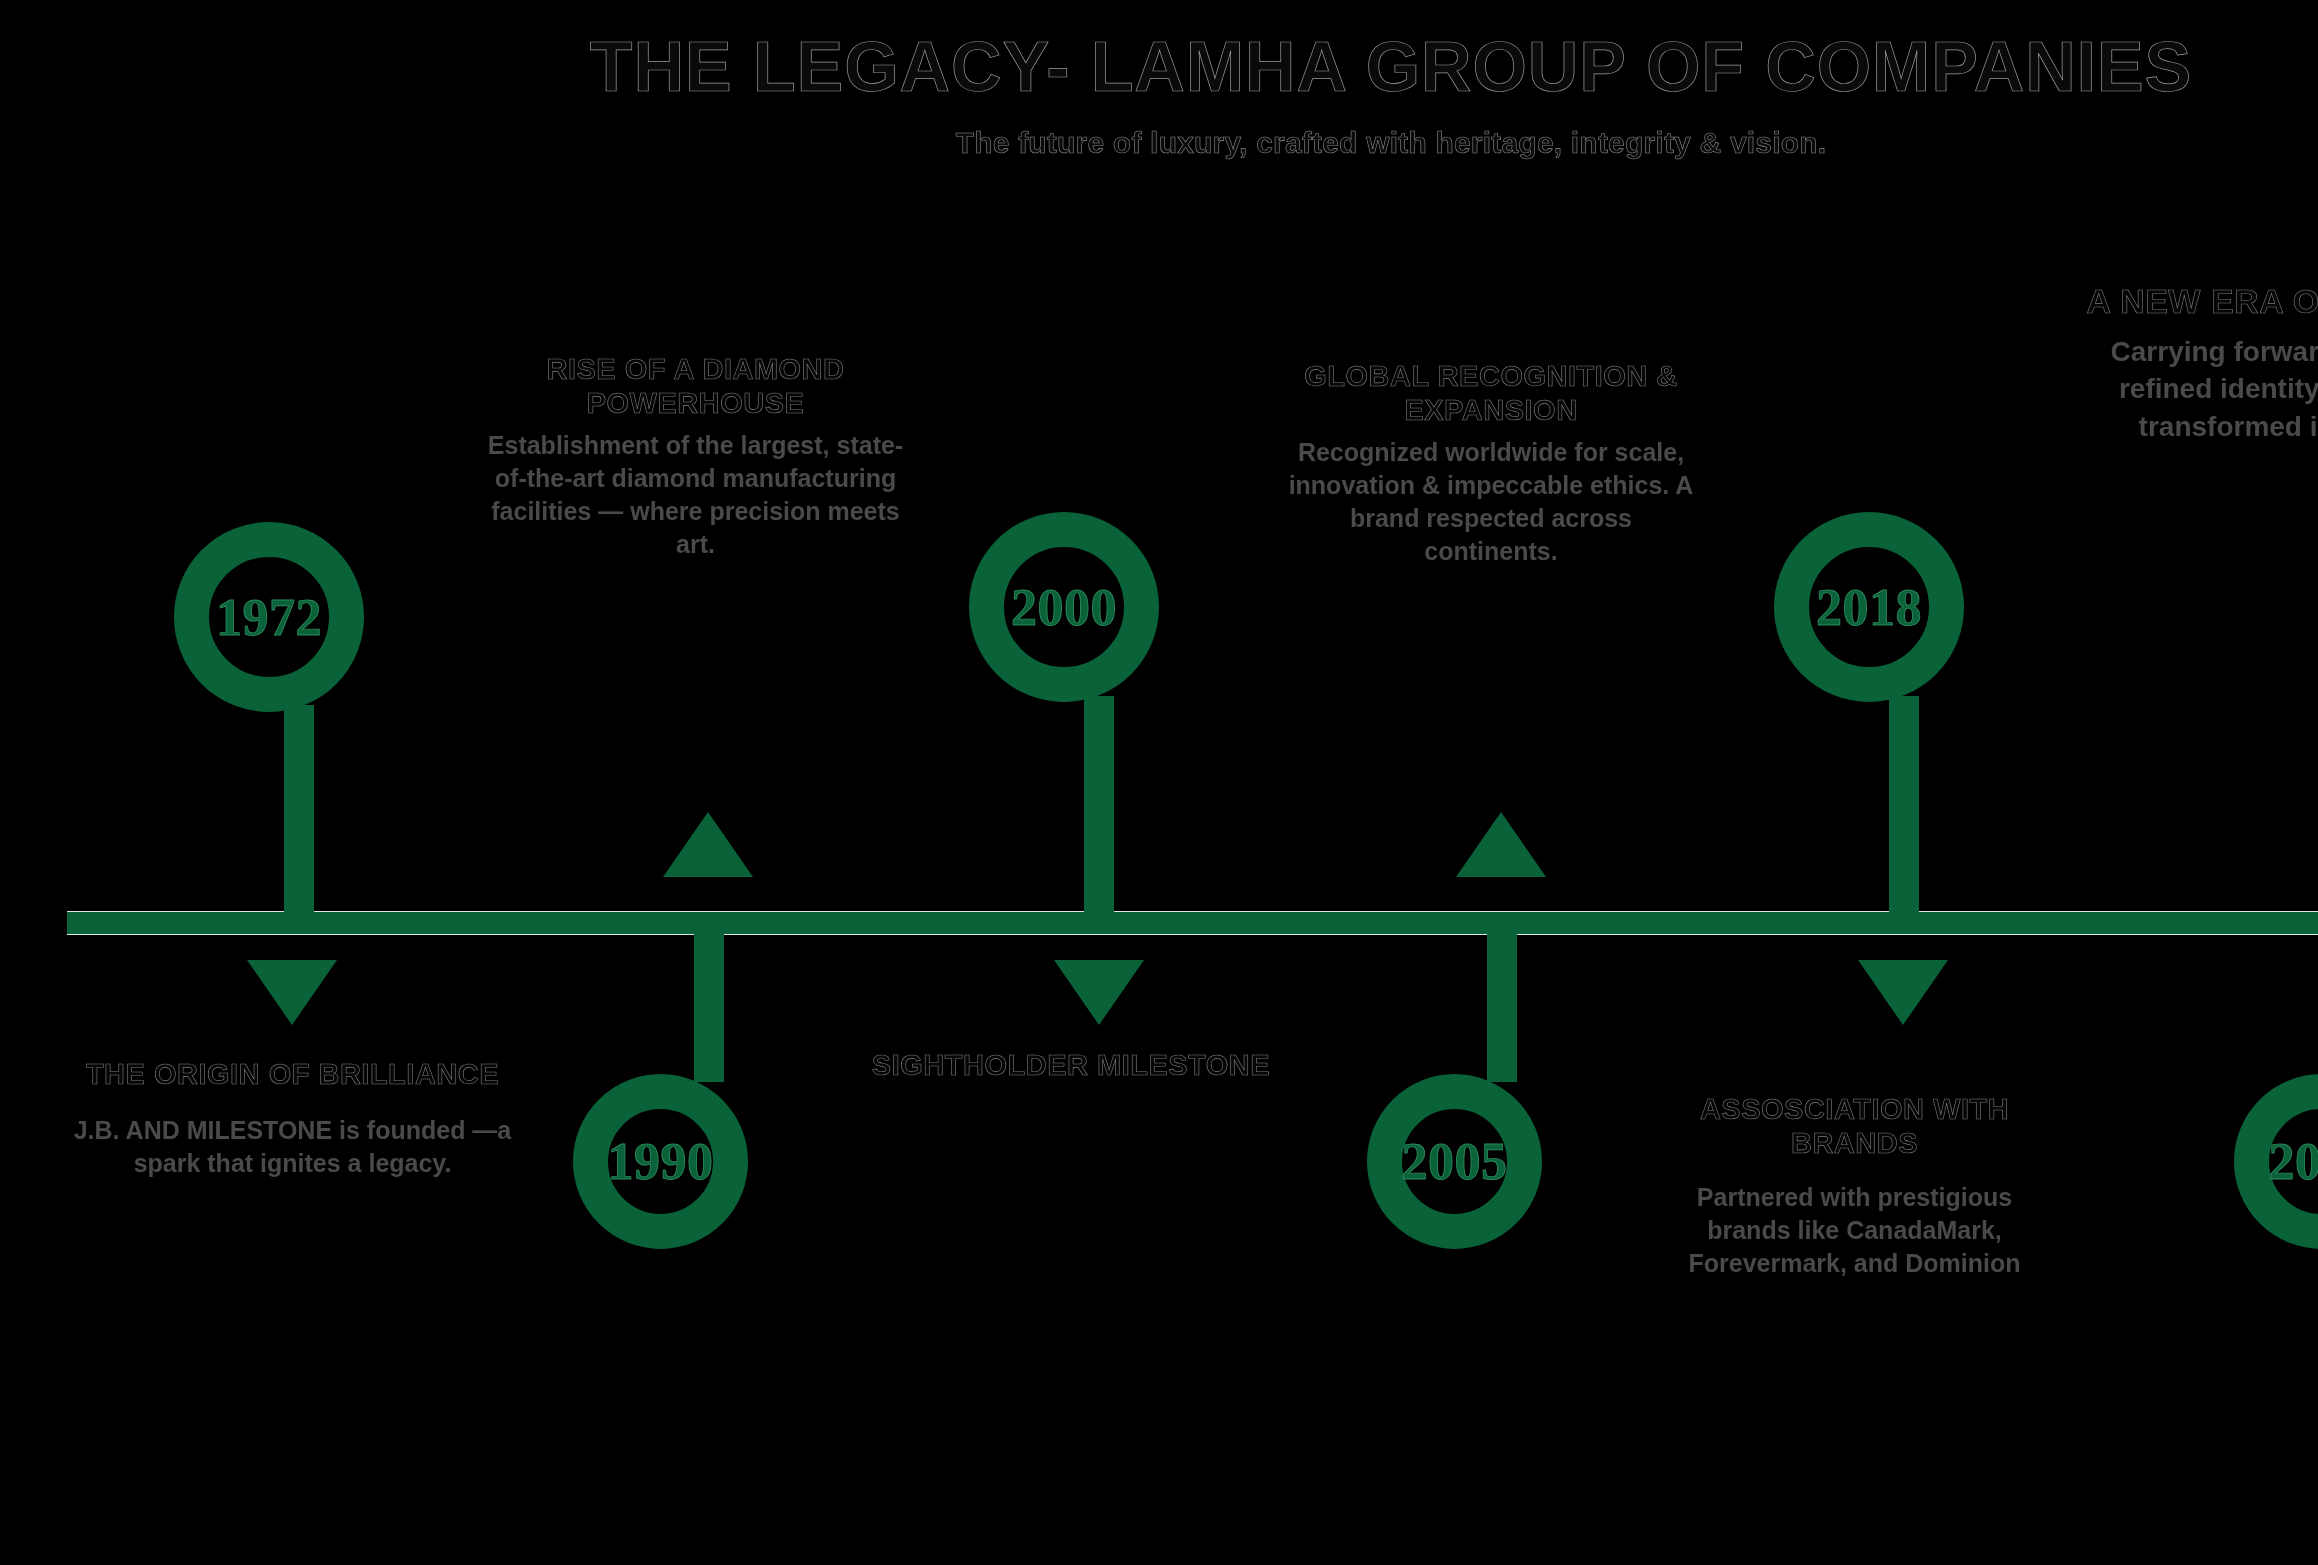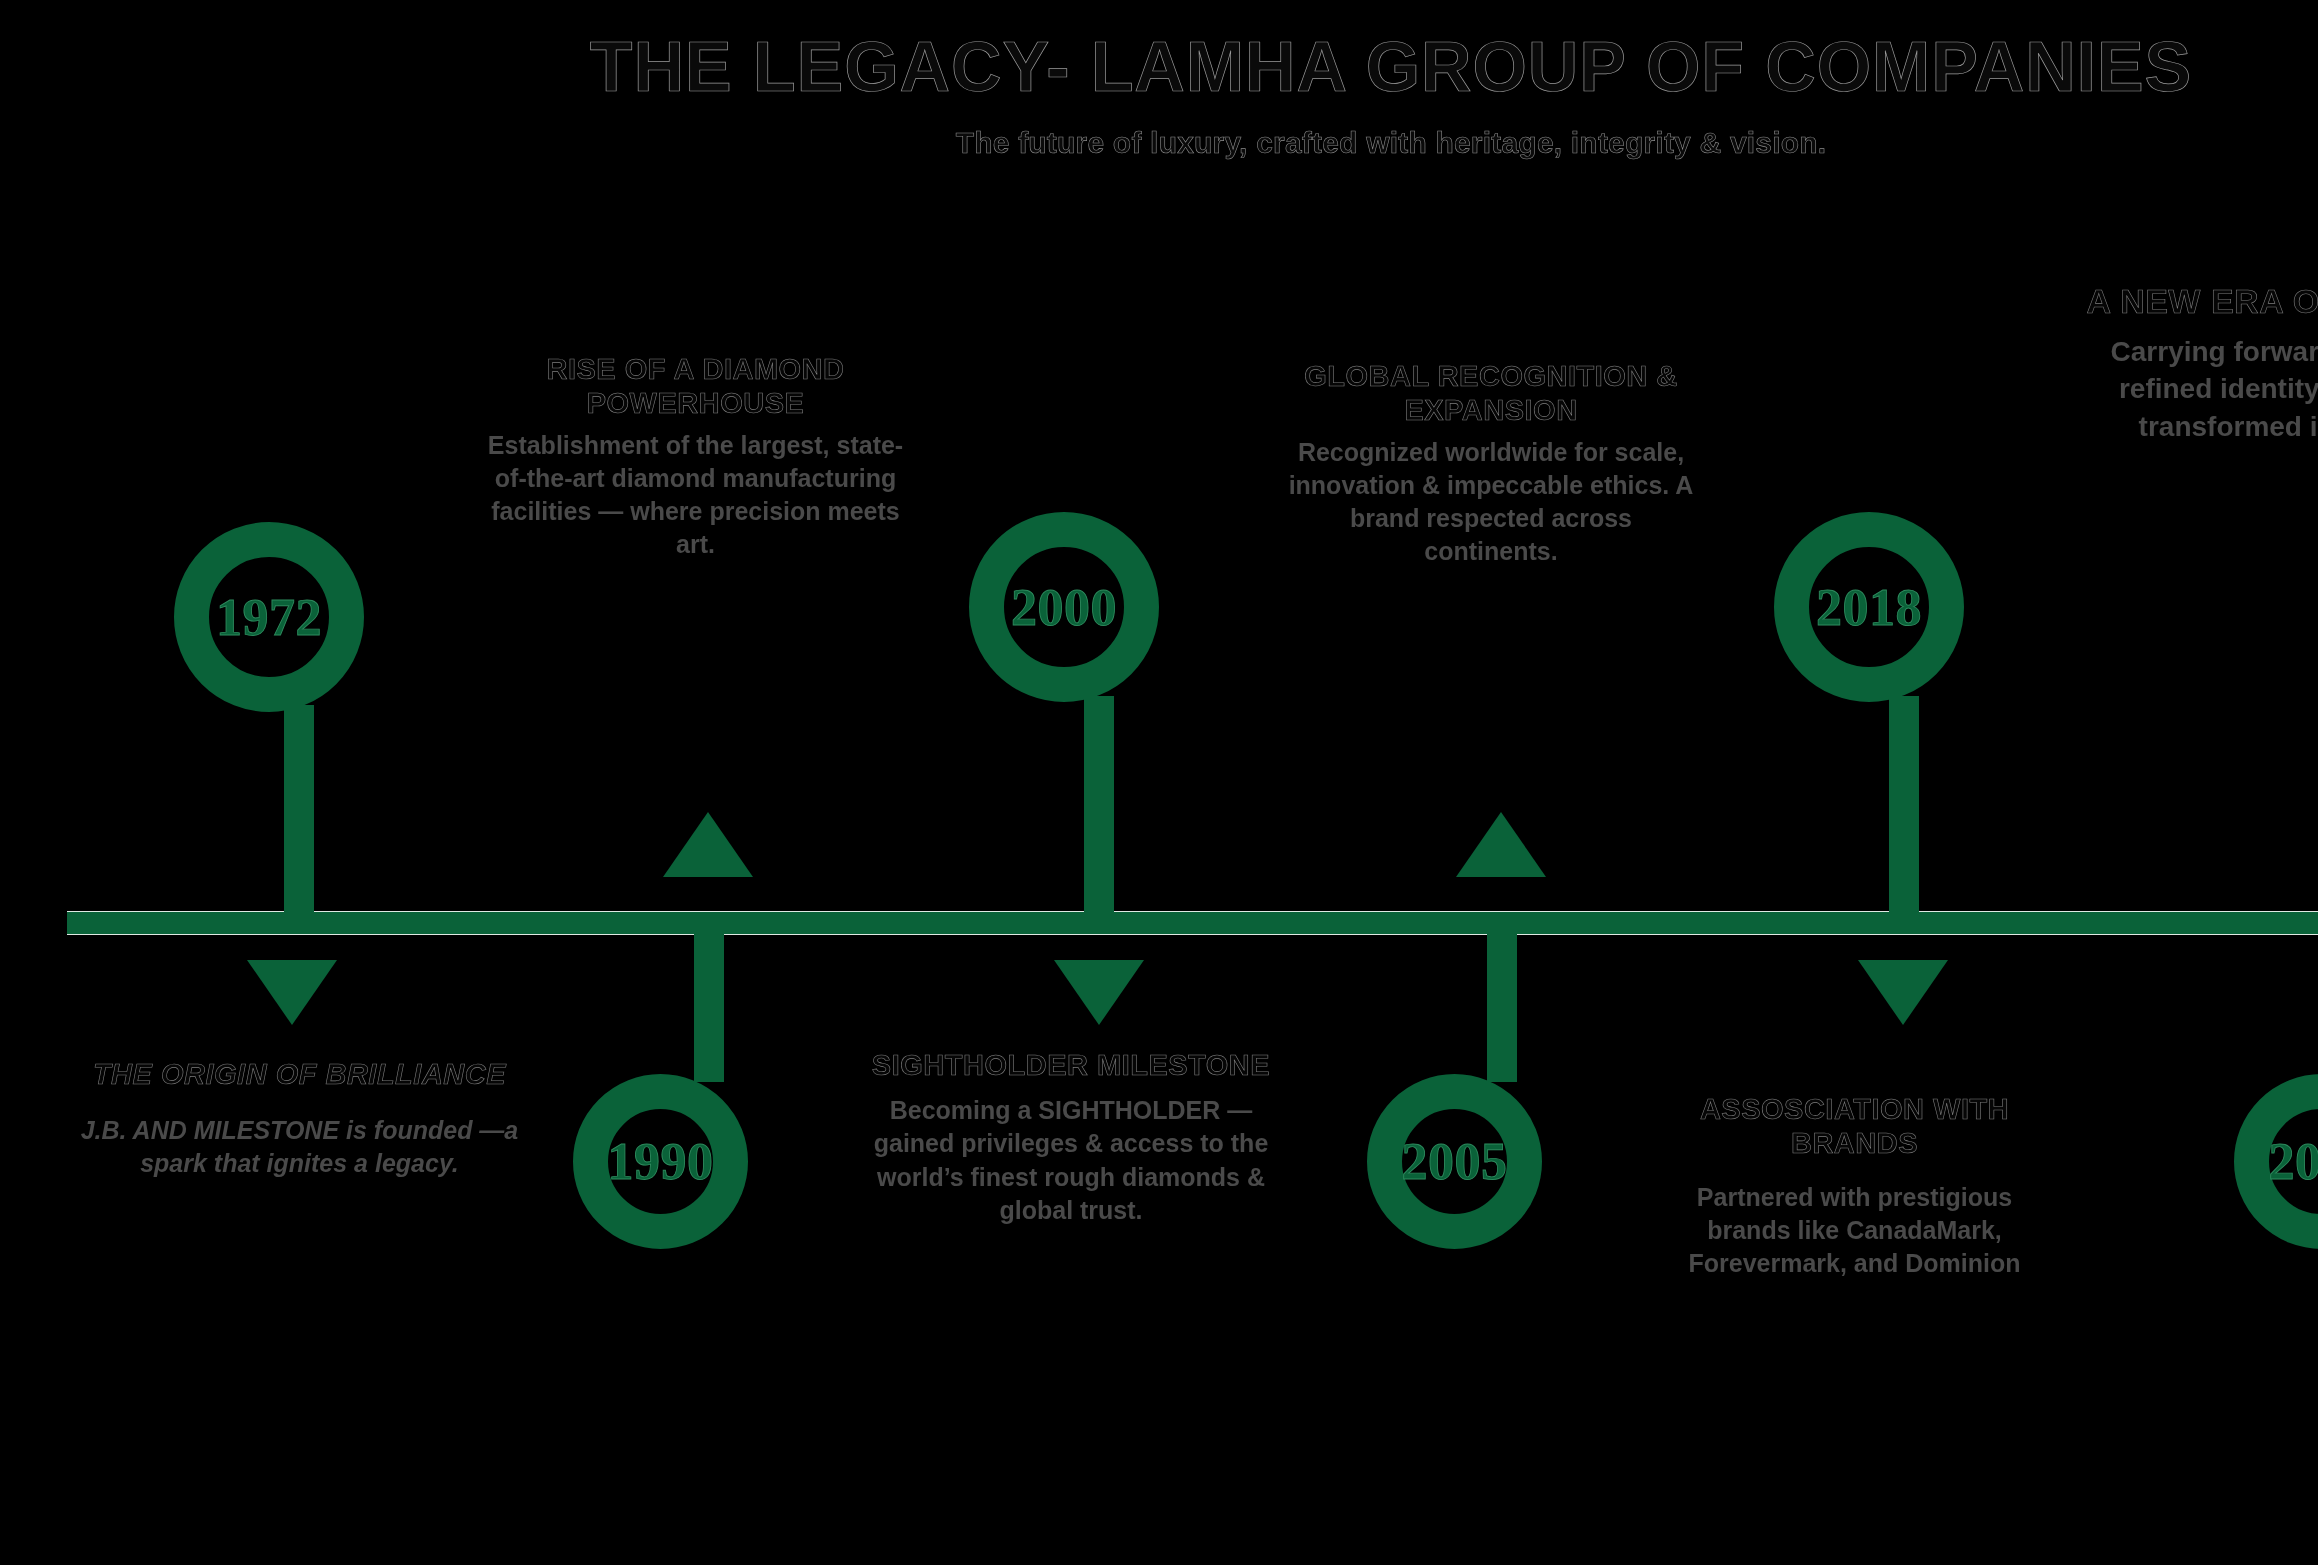--- a/index.html
+++ b/index.html
@@ -95,21 +95,21 @@
 
 <div id="timeline-bar"></div>
 
 <div class="node">
   <div class="ring sz-top" style="left:174px; top:522px;">
     <span class="year">1972</span>
   </div>
   <div class="stem" style="left:284px; top:705px; height:209px;"></div>
   <div class="tri-down" style="left:247px; top:960px;"></div>
 </div>
-<div class="block" style="left:63px; top:1057px; width:473px;font-style:italic;">
+<div class="block" style="left:56px; top:1057px; width:473px;">
   <div class="heading">THE ORIGIN OF BRILLIANCE</div>
   <div class="body" style="margin-top:23px;">J.B. AND MILESTONE is founded —a spark that ignites a legacy.</div>
 </div>
 
 <div class="node">
   <div class="tri-up" style="left:663px; top:812px;"></div>
   <div class="stem" style="left:694px; top:934px; height:148px;"></div>
   <div class="ring sz-bot" style="left:573px; top:1074px;">
     <span class="year">1990</span>
   </div>
@@ -121,21 +121,20 @@
 
 <div class="node">
   <div class="ring sz-top" style="left:969px; top:512px;">
     <span class="year">2000</span>
   </div>
   <div class="stem" style="left:1084px; top:696px; height:218px;"></div>
   <div class="tri-down" style="left:1054px; top:960px;"></div>
 </div>
 <div class="block" style="left:853px; top:1048px; width:436px;">
   <div class="heading">SIGHTHOLDER MILESTONE</div>
-  <div class="body" style="margin-top:12px;">Becoming a SIGHTHOLDER —gained privileges &amp; access to the world’s finest rough diamonds &amp; global trust.</div>
 </div>
 
 <div class="node">
   <div class="tri-up" style="left:1456px; top:812px;"></div>
   <div class="stem" style="left:1487px; top:934px; height:148px;"></div>
   <div class="ring sz-bot" style="left:1367px; top:1074px;">
     <span class="year">2005</span>
   </div>
 </div>
 <div class="block" style="left:1280px; top:359px; width:422px;">

